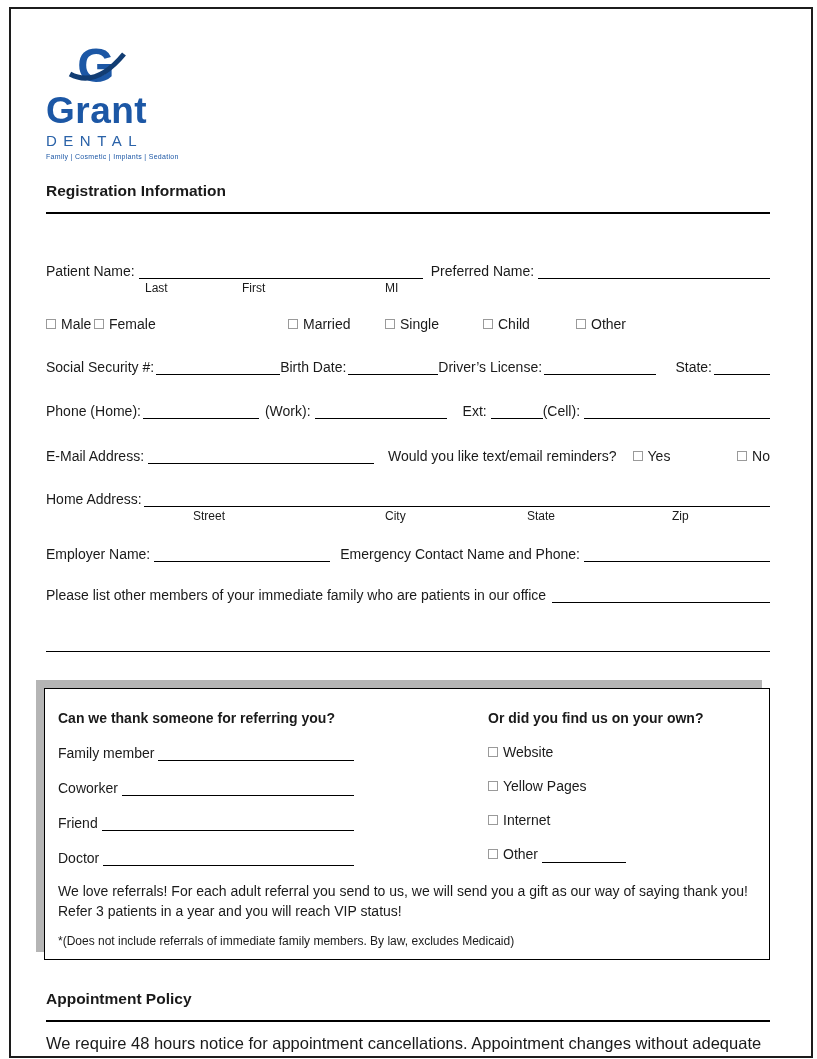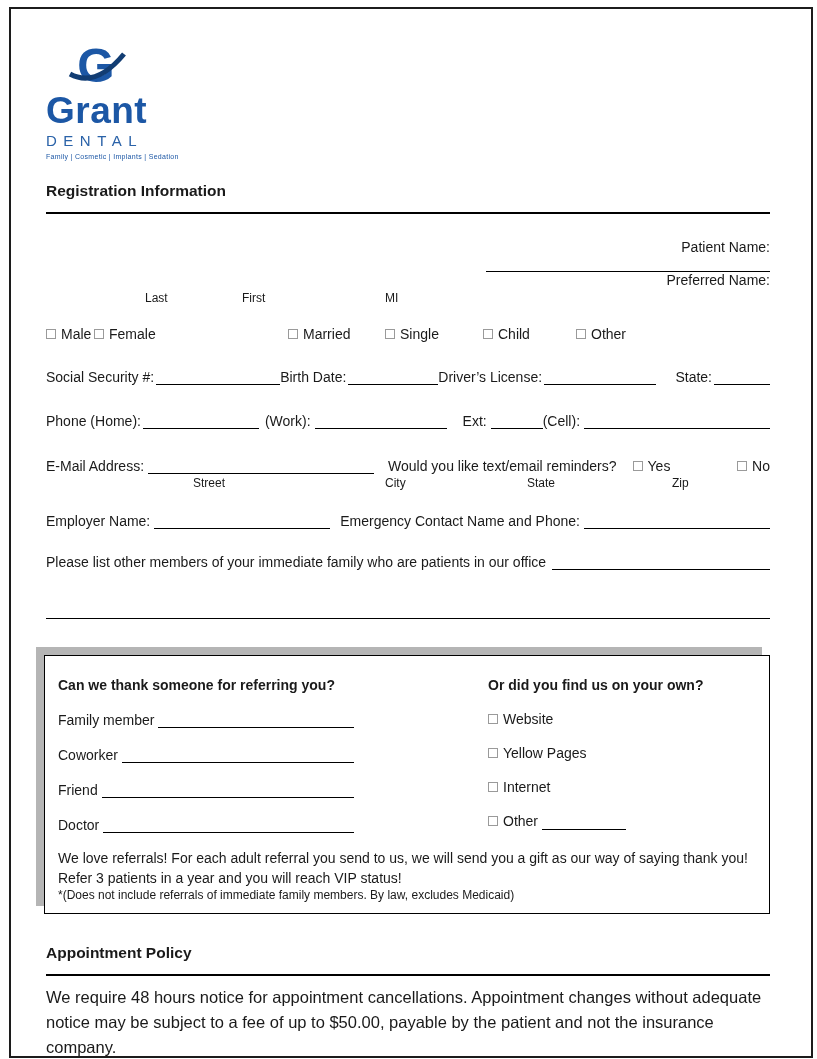--- a/index.html
+++ b/index.html
@@ -36,21 +36,21 @@
             box-shadow:-8px -8px 0 0 #b5b5b5; padding:9px 13px 11px 13px; background:#fff; }
   .ref-title { text-align:center; font-size:15px; font-weight:bold; }
   .refcols { display:flex; margin-top:12px; }
   .refleft { width:430px; }
   .refright { flex:1; }
   .ref-q { font-size:14px; font-weight:bold; }
   .ref-item { display:flex; align-items:flex-end; width:296px; margin-top:18px; font-size:14px; }
   .ref-item .blank { flex:1; }
   .ref-cb-item { display:flex; align-items:center; margin-top:18px; font-size:14px; }
   .ref-promo { margin-top:15px; font-size:14px; line-height:1.45; }
-  .ref-note { font-size:12px; }
+  .ref-note { margin-top:13px; font-size:12px; }
 
   .policy-heading { margin-top:30px; }
   .policy-body { margin-top:9px; font-size:16.5px; line-height:1.5; }
 </style>
 </head>
 <body>
 
 <div class="page">
   <div class="frame"></div>
 
@@ -63,21 +63,21 @@
           <path d="M4 34 Q 30 48 58 14" stroke="#123d73" stroke-width="5" fill="none"></path>
         </svg>
       </div>
       <div class="logo-name">Grant</div>
       <div class="logo-type">DENTAL</div>
       <div class="logo-tagline">Family  |  Cosmetic  |  Implants  |  Sedation</div>
     </div>
 
     <div class="section-heading">Registration Information</div>
 
-    <div class="row" style="margin-top:25px;flex-direction:column;">
+    <div class="row" style="margin-top:48px;">
       <span class="lbl">Patient Name:</span>
       <span class="blank" style="width:284px;"></span>
       <span class="lbl" style="margin-left:8px;">Preferred Name:</span>
       <span class="blank grow"></span>
     </div>
     <div class="subrow">
       <span style="left:99px;">Last</span>
       <span style="left:196px;">First</span>
       <span style="left:339px;">MI</span>
     </div>
@@ -138,20 +138,24 @@
       <span class="cbg" style="margin-left:16px;">
         <span class="cb"></span>
         <span>Yes</span>
       </span>
       <span class="cbg" style="margin-left:auto;">
         <span class="cb"></span>
         <span>No</span>
       </span>
     </div>
 
+    <div class="row" style="margin-top:26px;">
+      <span class="lbl">Home Address:</span>
+      <span class="blank grow" style="margin-left:2px;"></span>
+    </div>
     <div class="subrow">
       <span style="left:147px;">Street</span>
       <span style="left:339px;">City</span>
       <span style="left:481px;">State</span>
       <span style="left:626px;">Zip</span>
     </div>
 
     <div class="row" style="margin-top:21px;">
       <span class="lbl">Employer Name:</span>
       <span class="blank" style="width:176px;"></span>

